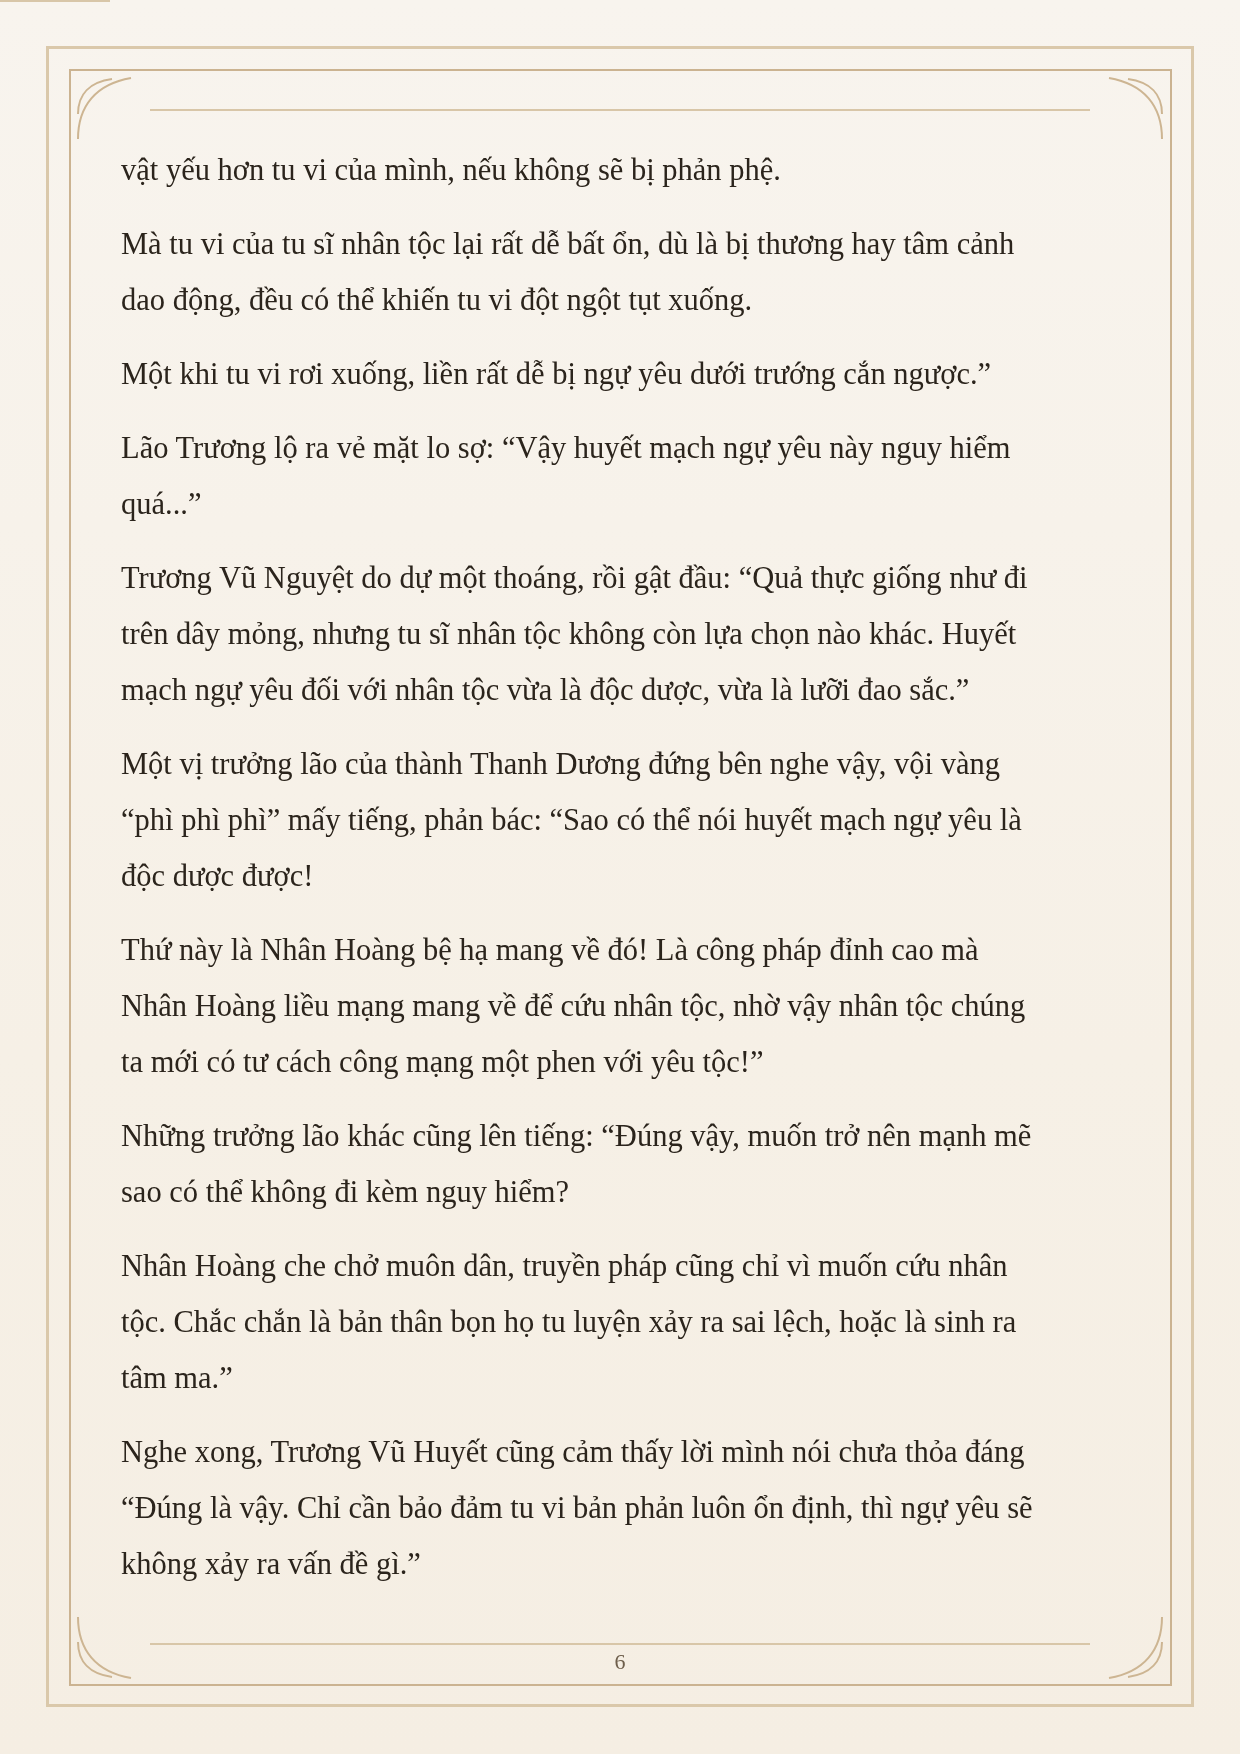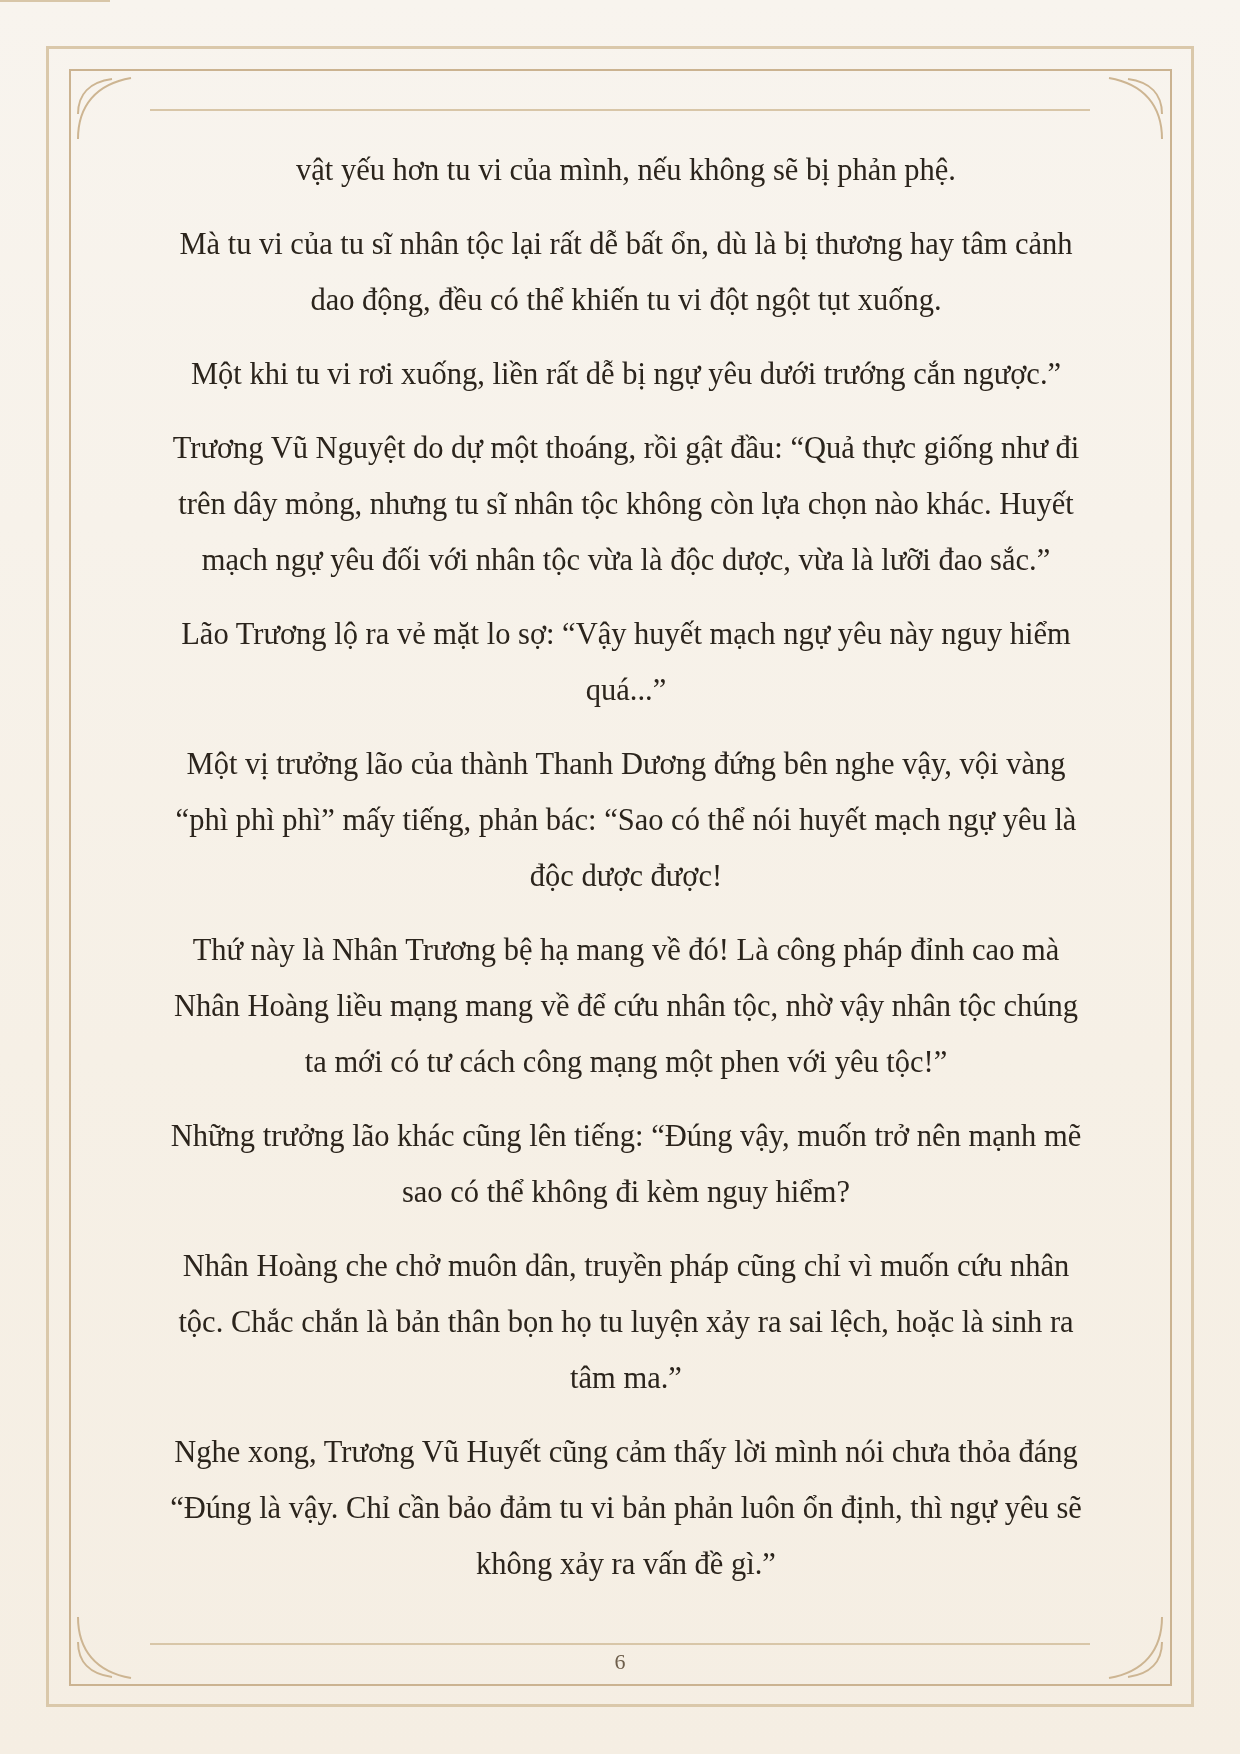--- a/index.html
+++ b/index.html
@@ -61,21 +61,20 @@
     font-size: 22px;
     line-height: 28px;
     color: #6e5f4c;
   }
 
   .content {
     position: absolute;
     left: 121px;
     top: 142px;
     width: 1010px;
-    text-align: center;
   }
   .para {
     margin: 0 0 18px 0;
   }
   .line {
     display: block;
     font-size: 30.5px;
     line-height: 56px;
     white-space: nowrap;
     letter-spacing: 0px;
@@ -119,35 +118,35 @@
     <span class="line">vật yếu hơn tu vi của mình, nếu không sẽ bị phản phệ.</span>
   </p>
   <p class="para">
     <span class="line">Mà tu vi của tu sĩ nhân tộc lại rất dễ bất ổn, dù là bị thương hay tâm cảnh</span>
     <span class="line">dao động, đều có thể khiến tu vi đột ngột tụt xuống.</span>
   </p>
   <p class="para">
     <span class="line">Một khi tu vi rơi xuống, liền rất dễ bị ngự yêu dưới trướng cắn ngược.”</span>
   </p>
   <p class="para">
+    <span class="line">Lão Trương lộ ra vẻ mặt lo sợ: “Vậy huyết mạch ngự yêu này nguy hiểm</span>
+    <span class="line">quá...”</span>
+  </p>
+  <p class="para">
     <span class="line">Trương Vũ Nguyệt do dự một thoáng, rồi gật đầu: “Quả thực giống như đi</span>
     <span class="line">trên dây mỏng, nhưng tu sĩ nhân tộc không còn lựa chọn nào khác. Huyết</span>
     <span class="line">mạch ngự yêu đối với nhân tộc vừa là độc dược, vừa là lưỡi đao sắc.”</span>
-  </p>
-  <p class="para">
-    <span class="line">Lão Trương lộ ra vẻ mặt lo sợ: “Vậy huyết mạch ngự yêu này nguy hiểm</span>
-    <span class="line">quá...”</span>
   </p>
   <p class="para">
     <span class="line">Một vị trưởng lão của thành Thanh Dương đứng bên nghe vậy, vội vàng</span>
     <span class="line">“phì phì phì” mấy tiếng, phản bác: “Sao có thể nói huyết mạch ngự yêu là</span>
     <span class="line">độc dược được!</span>
   </p>
   <p class="para">
-    <span class="line">Thứ này là Nhân Trương bệ hạ mang về đó! Là công pháp đỉnh cao mà</span>
+    <span class="line">Thứ này là Nhân Hoàng bệ hạ mang về đó! Là công pháp đỉnh cao mà</span>
     <span class="line">Nhân Hoàng liều mạng mang về để cứu nhân tộc, nhờ vậy nhân tộc chúng</span>
     <span class="line">ta mới có tư cách công mạng một phen với yêu tộc!”</span>
   </p>
   <p class="para">
     <span class="line">Những trưởng lão khác cũng lên tiếng: “Đúng vậy, muốn trở nên mạnh mẽ</span>
     <span class="line">sao có thể không đi kèm nguy hiểm?</span>
   </p>
   <p class="para">
     <span class="line">Nhân Hoàng che chở muôn dân, truyền pháp cũng chỉ vì muốn cứu nhân</span>
     <span class="line">tộc. Chắc chắn là bản thân bọn họ tu luyện xảy ra sai lệch, hoặc là sinh ra</span>

